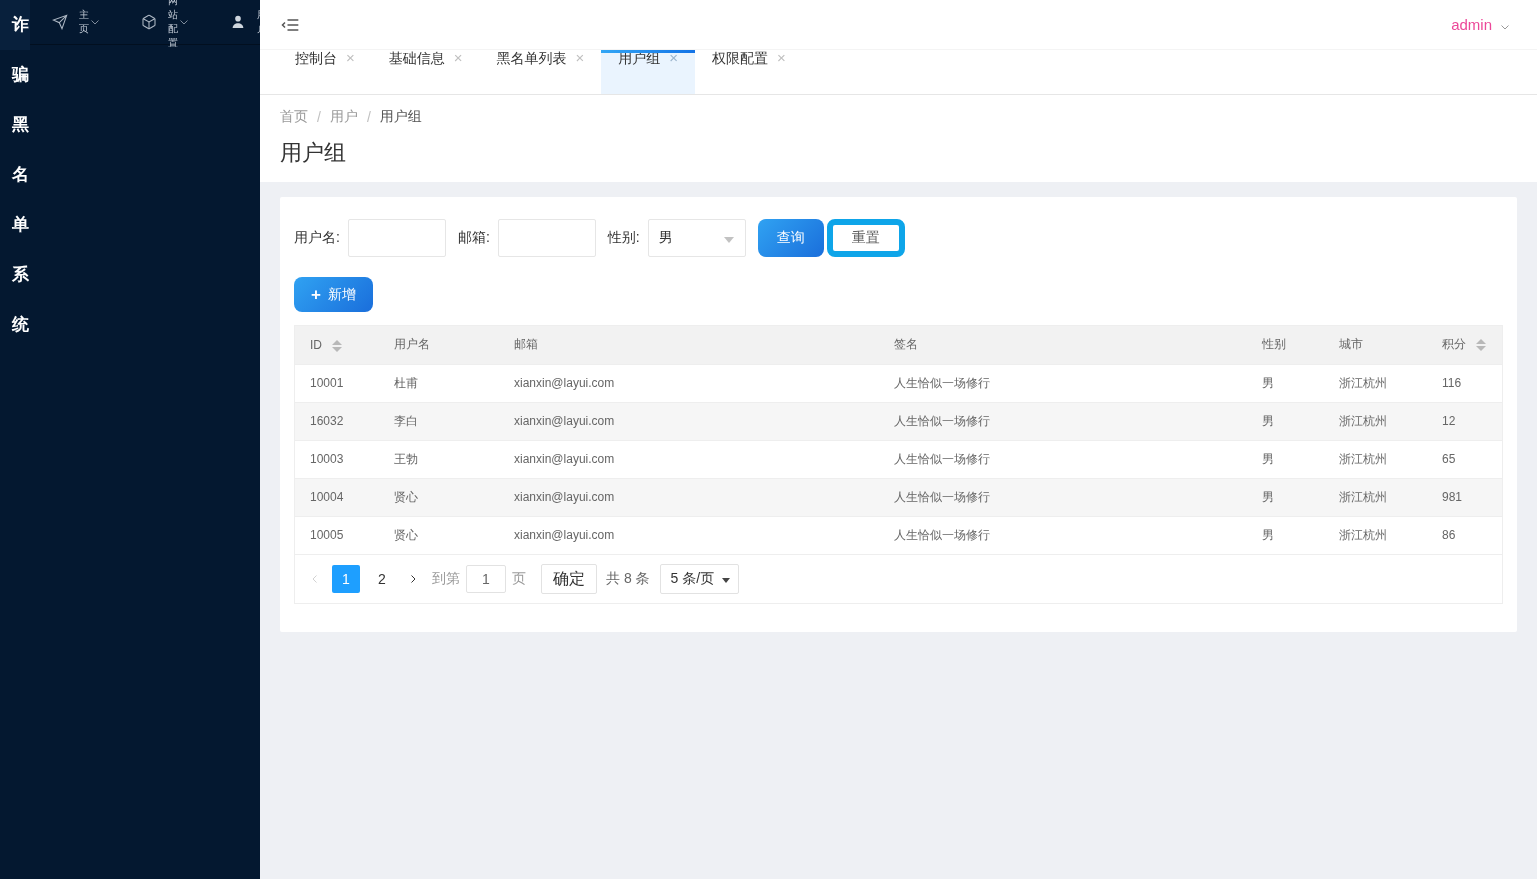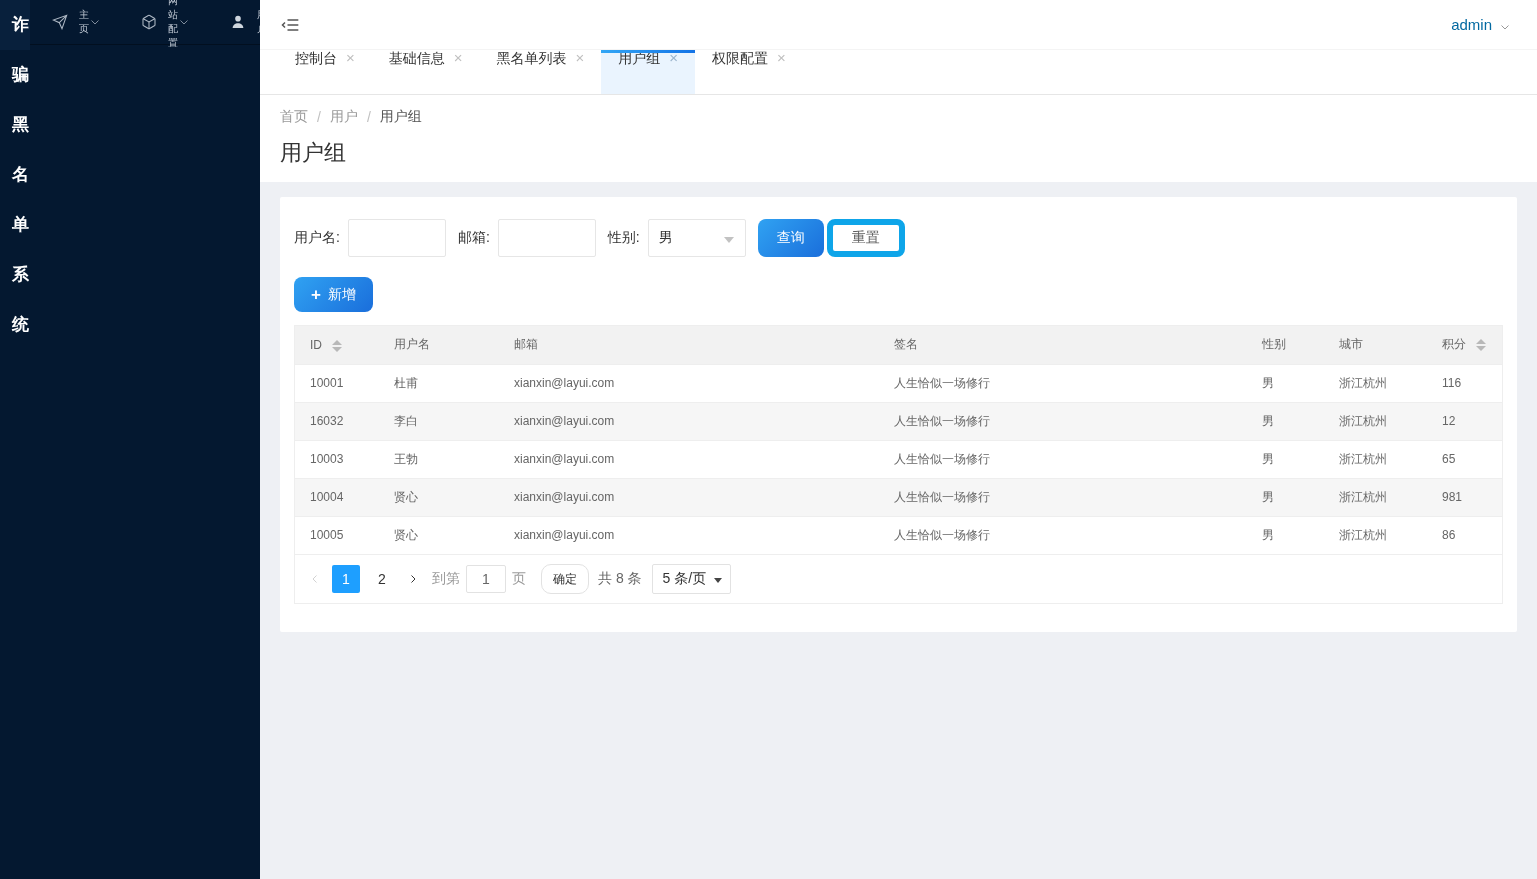--- a/index.html
+++ b/index.html
@@ -20,21 +20,21 @@
   .submenu-item { height:41px; line-height:41px; padding-left:40px; color:#b4bdc8; font-size:14px; cursor:pointer; }
   .submenu-item.active { background:linear-gradient(90deg,#2ba2f1,#1a66d9); color:#fff; }
   .sidebar-fill { flex:1; }
 
   
   .main { flex:1; display:flex; flex-direction:column; background:#eef0f4; min-width:0; }
 
   .navbar { height:50px; background:#fff; display:flex; align-items:center; justify-content:space-between; padding:0 26px 0 20px; border-bottom:1px solid #f4f4f4; flex-shrink:0; }
   .collapse-btn { display:inline-flex; cursor:pointer; }
   .collapse-btn svg { width:20px; height:20px; stroke:#555; stroke-width:1.8; fill:none; }
-  .userbox { display:flex; align-items:flex-end; color:#0369a1; font-size:15px; cursor:pointer; }
+  .userbox { display:flex; align-items:flex-end; color:#ec4899; font-size:15px; cursor:pointer; }
   .userbox svg { width:12px; height:12px; stroke:#8c8c8c; stroke-width:1.8; fill:none; margin-left:7px; margin-top:2px; }
 
   .tabbar { height:45px; background:#fff; border-bottom:1px solid #e6e6e6; display:flex; align-items:stretch; padding-left:18px; flex-shrink:0; }
   .tab { display:flex; align-items:flex-start; padding:0 17px; font-size:14px; color:#333; cursor:pointer; position:relative; }
   .tab .tab-close { margin-left:9px; color:#bfbfbf; font-size:15px; line-height:1; }
   .tab.active { background:#eaf4fe; }
   .tab.active::before { content:""; position:absolute; left:0; top:0; right:0; height:3px; background:linear-gradient(90deg,#33a6f5,#1373e6); }
   .tab.active .tab-close { color:#9ab4cc; }
 
   .header-block { background:#fff; padding:13px 0 16px 20px; flex-shrink:0; }
@@ -73,21 +73,21 @@
   
   .pagebar { display:flex; align-items:center; padding:9px 0 9px 7px; border-top:1px solid #eee; font-size:14px; color:#666; background:#fff; }
   .pg-arrow { width:26px; height:28px; display:inline-flex; align-items:center; justify-content:center; cursor:pointer; }
   .pg-arrow svg { width:12px; height:12px; fill:none; stroke-width:2; }
   .pg-arrow.disabled svg { stroke:#d2d2d2; }
   .pg-arrow.enabled svg { stroke:#333; }
   .pg-num { min-width:28px; height:28px; display:inline-flex; align-items:center; justify-content:center; margin:0 4px; cursor:pointer; color:#333; border-radius:2px; }
   .pg-num.active { background:#1e9fff; color:#fff; cursor:default; }
   .pg-text { color:#9a9a9a; margin:0 6px; }
   .pg-goto { width:40px; height:28px; border:1px solid #e2e2e2; border-radius:2px; text-align:center; font-size:14px; color:#666; outline:none; font-family:inherit; }
-  .pg-confirm { height:30px; padding:0 11px; background:#fff; border:1px solid #e2e2e2; border-radius:10px; margin:0 9px; color:#333; cursor:pointer; font-family:inherit; font-size:12px; }
+  .pg-confirm { height:30px; padding:0 11px; background:#fff; border:1px solid #e2e2e2; border-radius:2px; margin:0 9px; color:#333; cursor:pointer; font-family:inherit; font-size:16px; }
   .pg-total { color:#666; margin-right:10px; }
   .pg-select { height:30px; border:1px solid #e2e2e2; border-radius:2px; display:flex; align-items:center; padding:0 24px 0 10px; position:relative; cursor:pointer; color:#333; }
   .pg-select .tri { position:absolute; right:8px; top:13px; width:0; height:0; border-left:4px solid transparent; border-right:4px solid transparent; border-top:5px solid #444; }
 </style>
 </head>
 <body>
 
 <div class="app">
 
   <aside class="sidebar">

